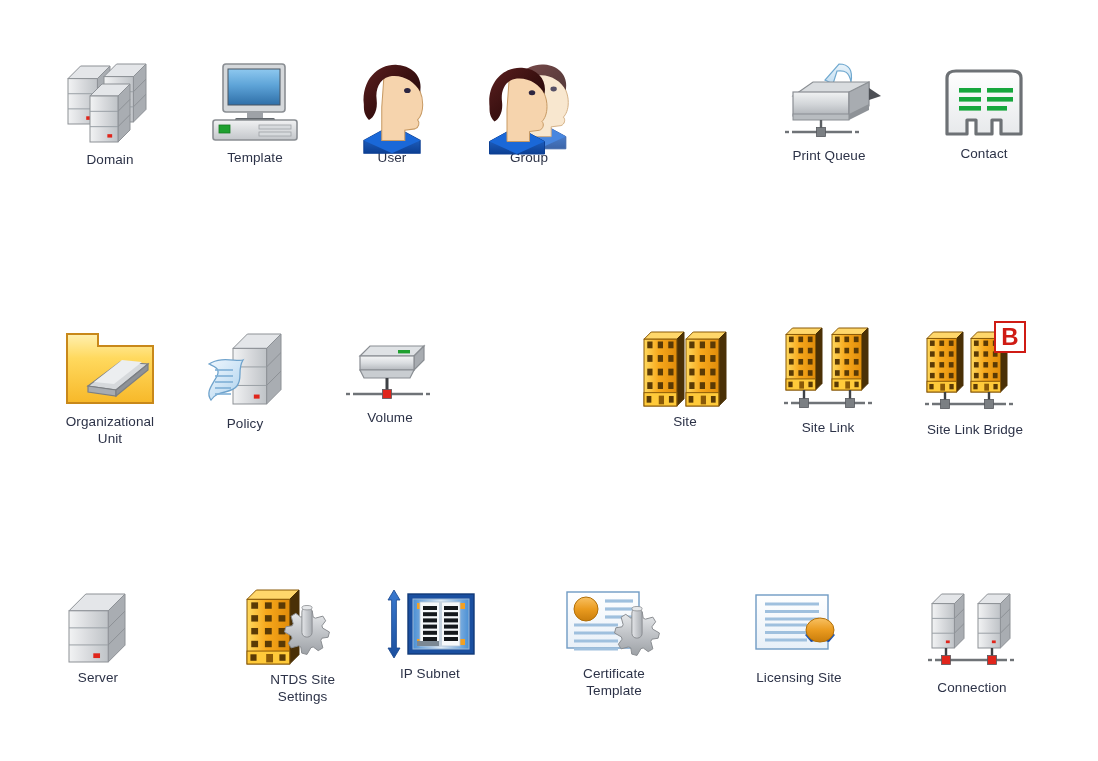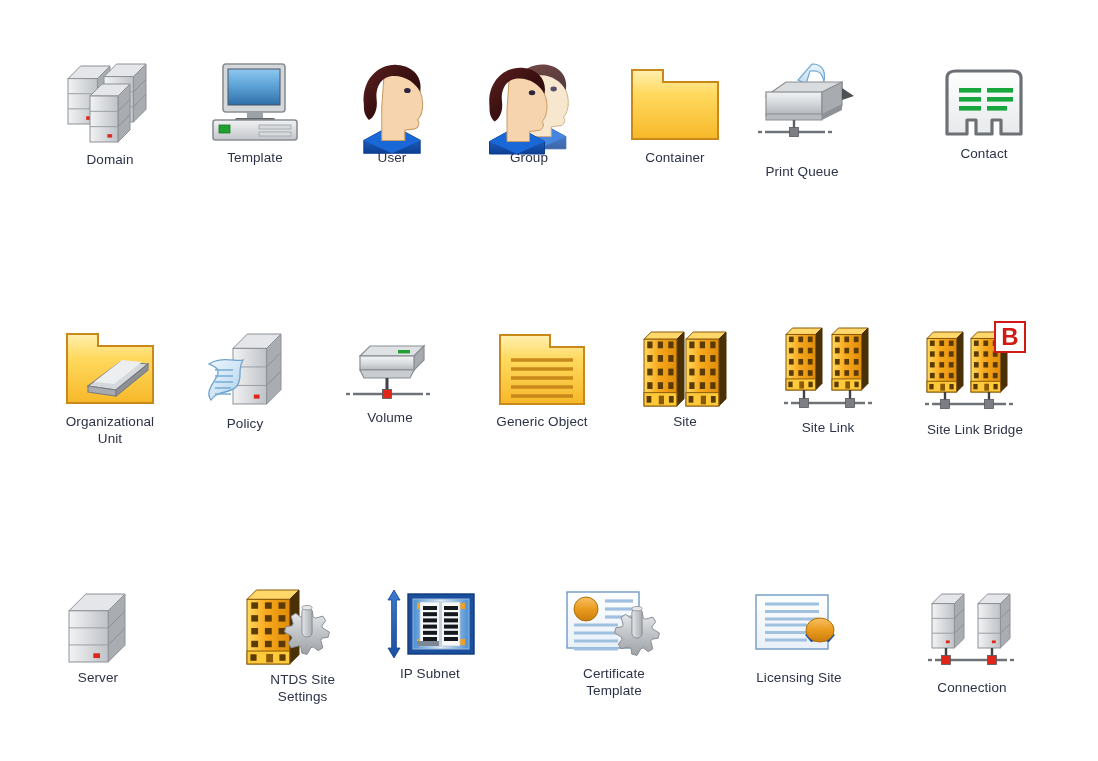--- a/index.html
+++ b/index.html
@@ -161,36 +161,21 @@
             <path d="M -22 30 L 0 18 L 22 30 L 22 40 L -22 40 Z" fill="url(#collarg)" stroke="#0c3f93" stroke-width="0.8"></path>
             <path d="M -22 30 L 0 18 L 22 30 L 0 40 Z" fill="#1a68d8"></path>
             <path d="M -6 -24 C 12 -26 24 -12 24 2 C 24 8 22 12 20 14 C 22 16 21 20 18 21 L 10 22 L 10 30 L -8 30 L -8 4 Z" fill="#f6d4ad" stroke="#c79a64" stroke-width="0.8"></path>
             <path d="M -22 2 C -24 -18 -10 -30 4 -29 C 18 -28 24 -18 22 -8 C 18 -16 8 -22 -2 -20 C -10 -18 -13 -10 -12 -2 C -11 6 -14 12 -18 14 C -22 10 -22 6 -22 2 Z" fill="url(#hairg)"></path>
             <ellipse cx="12" cy="-9" rx="2.6" ry="2" fill="#2c2540"></ellipse>
           </g>
         </svg>
       </div>
       <div class="shape-label">Group</div>
     </div>
-    <div class="shape" style="left: 595px; top: 64px; width: 160px;">
-      <div class="icon-box">
-        <svg width="92" height="80" viewBox="0 0 92 80">
-          <defs>
-            <linearGradient id="fold" x1="0" y1="0" x2="0" y2="1">
-              <stop offset="0" stop-color="#fff0b0"></stop>
-              <stop offset="0.35" stop-color="#ffd95e"></stop>
-              <stop offset="1" stop-color="#f7b829"></stop>
-            </linearGradient>
-          </defs>
-          <path d="M3 6 L34 6 L34 18 L89 18 L89 75 L3 75 Z" fill="url(#fold)" stroke="#c8881a" stroke-width="2"></path>
-        </svg>
-      </div>
-      <div class="shape-label">Container</div>
-    </div>
-    <div class="shape" style="left: 722px; top: 62px; width: 160px; gap: 16px;">
+    <div class="shape" style="left: 749px; top: 62px; width: 160px;">
       <div class="icon-box">
         <svg width="104" height="80" viewBox="0 0 104 80">
           <defs>
             <linearGradient id="prt" x1="0" y1="0" x2="0" y2="1">
               <stop offset="0" stop-color="#f1f2f3"></stop>
               <stop offset="0.5" stop-color="#d3d6d9"></stop>
               <stop offset="1" stop-color="#aeb2b7"></stop>
             </linearGradient>
             <linearGradient id="ppr" x1="0" y1="0" x2="0" y2="1">
               <stop offset="0" stop-color="#eaf4fb"></stop>
@@ -306,40 +291,20 @@
           <path d="M20 28 L74 28 L70 36 L24 36 Z" fill="#c9cdd1" stroke="#8a8e93" stroke-width="1.2"></path>
           <rect x="58" y="8" width="12" height="3.4" fill="#1fa02f"></rect>
           <line x1="47" y1="36" x2="47" y2="50" stroke="#3e4145" stroke-width="3"></line>
           <line x1="13" y1="52" x2="83" y2="52" stroke="#6f7377" stroke-width="2.4"></line>
           <line x1="6" y1="52" x2="10" y2="52" stroke="#6f7377" stroke-width="2.4"></line>
           <line x1="86" y1="52" x2="90" y2="52" stroke="#6f7377" stroke-width="2.4"></line>
           <rect x="42.5" y="47.5" width="9" height="9" fill="#e0251b" stroke="#55585c" stroke-width="0.8"></rect>
         </svg>
       </div>
       <div class="shape-label">Volume</div>
-    </div>
-    <div class="shape" style="left: 462px; top: 332px; width: 160px;">
-      <div class="icon-box">
-        <svg width="92" height="76" viewBox="0 0 92 76">
-          <defs>
-            <linearGradient id="gob" x1="0" y1="0" x2="0" y2="1">
-              <stop offset="0" stop-color="#fff0b0"></stop>
-              <stop offset="0.35" stop-color="#ffd95e"></stop>
-              <stop offset="1" stop-color="#f7b829"></stop>
-            </linearGradient>
-          </defs>
-          <path d="M4 3 L54 3 L54 15 L88 15 L88 72 L4 72 Z" fill="url(#gob)" stroke="#c8881a" stroke-width="2"></path>
-          <line x1="15" y1="28" x2="77" y2="28" stroke="#c8881a" stroke-width="3.4"></line>
-          <line x1="15" y1="37" x2="77" y2="37" stroke="#c8881a" stroke-width="3.4"></line>
-          <line x1="15" y1="46" x2="77" y2="46" stroke="#c8881a" stroke-width="3.4"></line>
-          <line x1="15" y1="55" x2="77" y2="55" stroke="#c8881a" stroke-width="3.4"></line>
-          <line x1="15" y1="64" x2="77" y2="64" stroke="#c8881a" stroke-width="3.4"></line>
-        </svg>
-      </div>
-      <div class="shape-label">Generic Object</div>
     </div>
     <div class="shape" style="left: 748px; top: 326px; width: 160px;">
       <div class="icon-box">
         <svg width="92" height="88" viewBox="0 0 92 88">
           <defs>
             <linearGradient id="slbg" x1="0" y1="0" x2="1" y2="0">
               <stop offset="0" stop-color="#ffd95e"></stop>
               <stop offset="0.45" stop-color="#f7a81c"></stop>
               <stop offset="1" stop-color="#e08c0a"></stop>
             </linearGradient>

